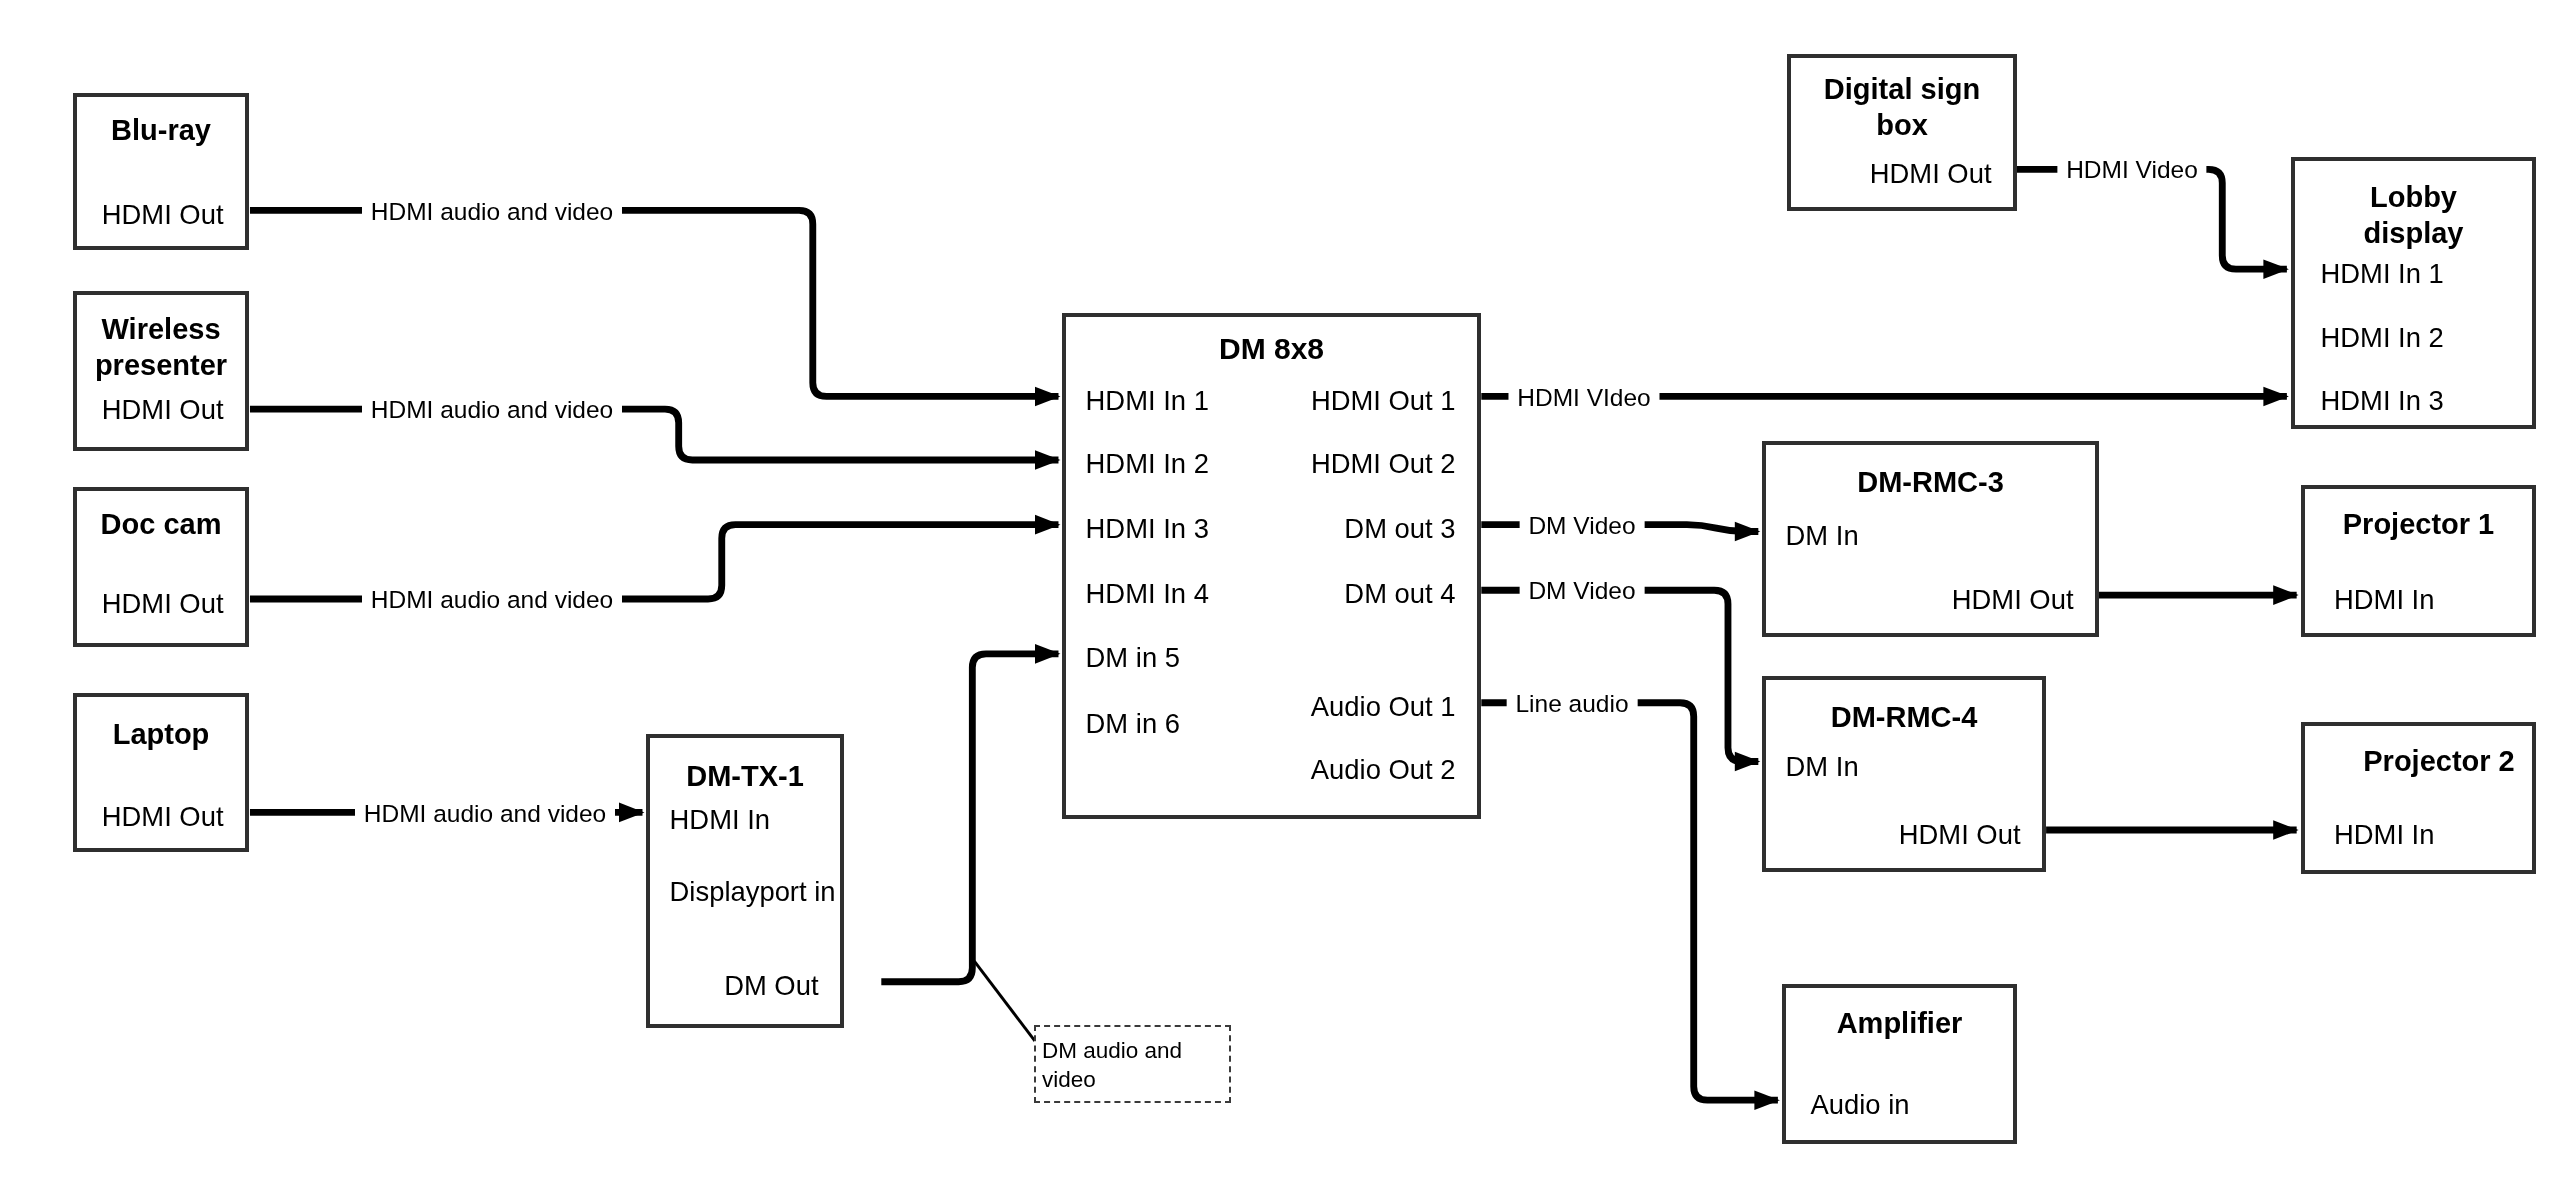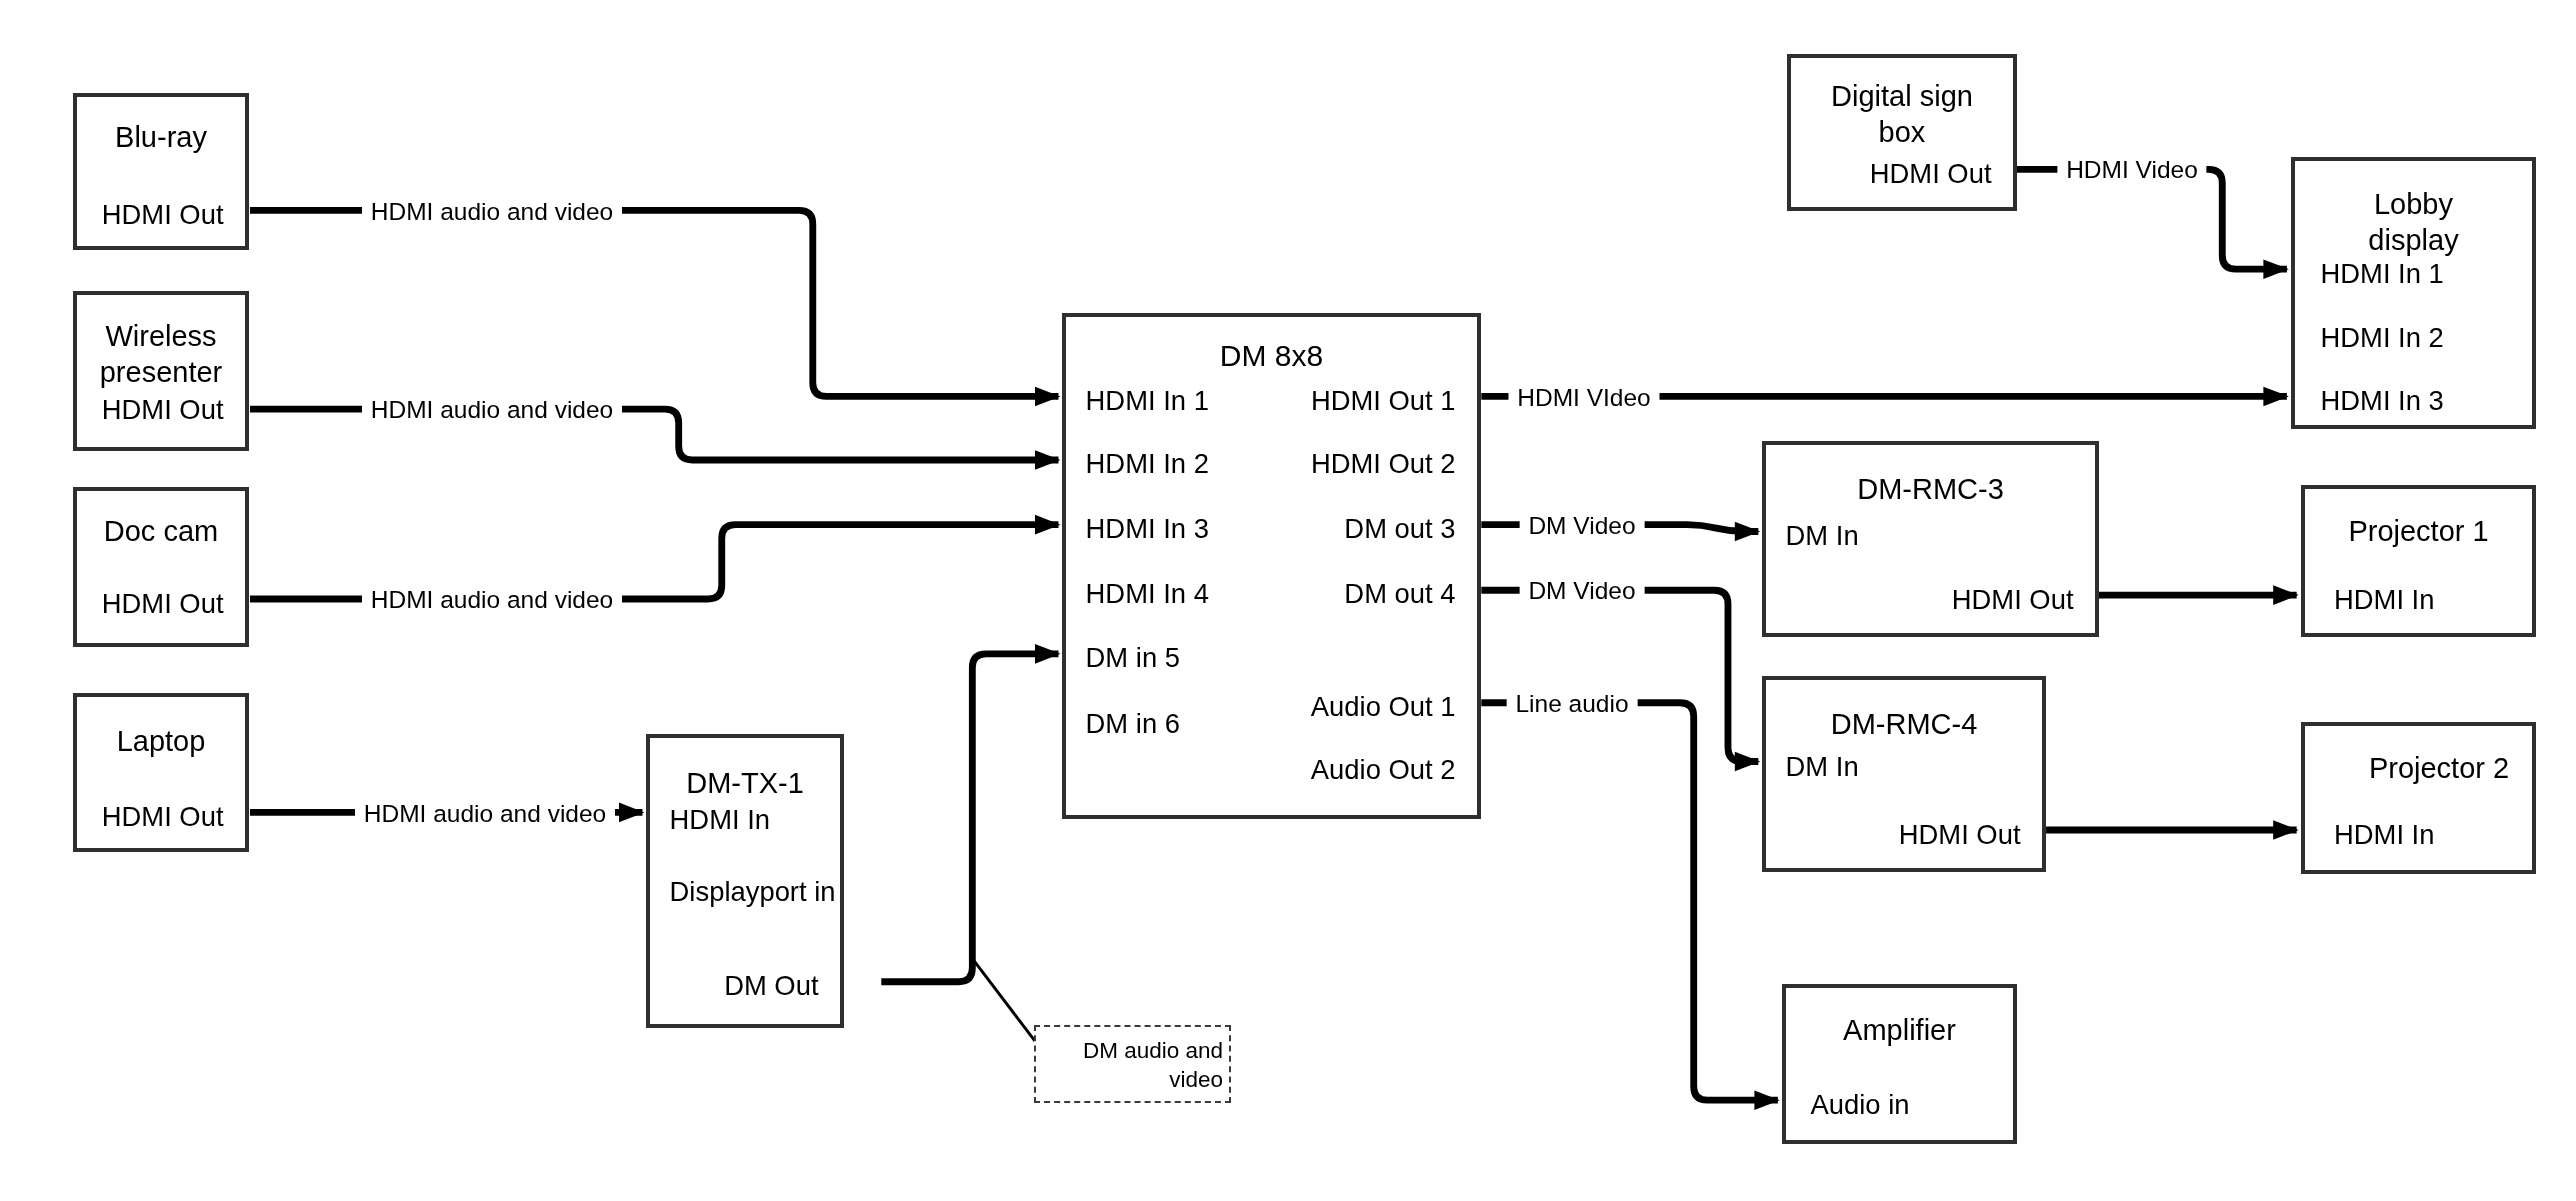--- a/index.html
+++ b/index.html
@@ -7,37 +7,37 @@
     width:2576px;height:1201px;position:relative;overflow:hidden;
     background:#ffffff;color:#000;
     font-family:"Liberation Sans", sans-serif;
   }
   #wires{position:absolute;left:0;top:0;z-index:0;}
   .node{
     position:absolute;background:#fff;border:4.9px solid #2f2f2f;
     box-sizing:border-box;z-index:1;
   }
   .node-title{
-    position:absolute;left:0;right:0;margin:7px auto;text-align:center;
-    font-weight:normal;font-size:29px;line-height:36px;white-space:pre-line;
+    position:absolute;left:0;right:0;margin:0 auto;text-align:center;
+    font-weight:bold;font-size:29px;line-height:36px;white-space:pre-line;
   }
   .port{
     position:absolute;font-size:27.4px;line-height:33px;height:33px;
     white-space:nowrap;
   }
   .port.pl{left:19.6px;text-align:left;}
   .port.pr{right:21.5px;text-align:right;}
   .edge-label{
     position:absolute;transform:translate(-50%,-50%);
     background:#ffffff;padding:0 8.8px;font-size:24.5px;line-height:29px;
     white-space:nowrap;z-index:2;
   }
   .callout{
     position:absolute;border:2px dashed #3a3a3a;background:#fff;
-    box-sizing:border-box;text-align:right;font-size:22.5px;line-height:29px;
+    box-sizing:border-box;text-align:left;font-size:22.5px;line-height:29px;
     padding:8.8px 5.9px;z-index:2;
   }
 </style>
 </head>
 <body>
 
 <svg id="wires" width="2576" height="1201" viewBox="0 0 2631 1227">
   <defs>
     <marker id="arrow" markerUnits="userSpaceOnUse" markerWidth="30" markerHeight="26" refX="26" refY="13" orient="auto">
       <path d="M2,3 L28,13 L2,23 Z" fill="#000"></path>

